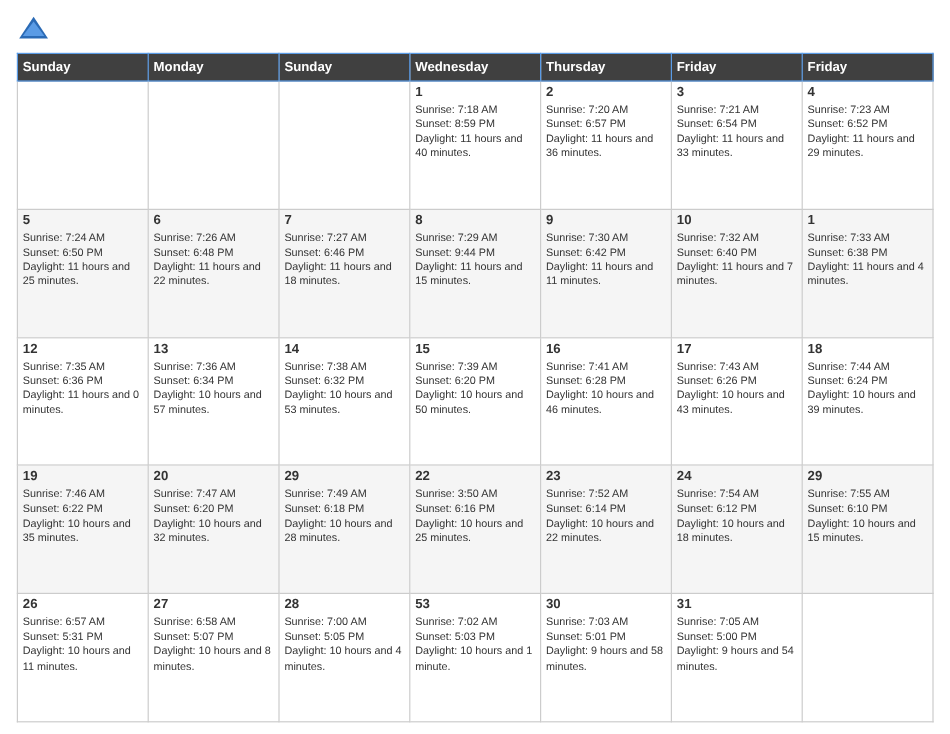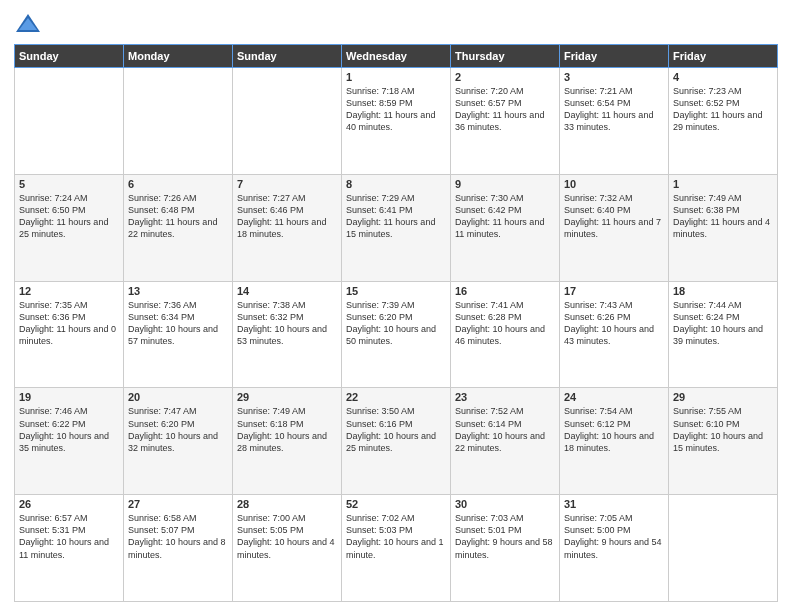--- a/index.html
+++ b/index.html
@@ -180,38 +180,38 @@
           </td>
           <td>
             <span class="day-num">7</span>
             <div class="day-info">Sunrise: 7:27 AM
 Sunset: 6:46 PM
 Daylight: 11 hours and 18 minutes.</div>
           </td>
           <td>
             <span class="day-num">8</span>
             <div class="day-info">Sunrise: 7:29 AM
-Sunset: 6:41 PM
+Sunset: 9:44 PM
 Daylight: 11 hours and 15 minutes.</div>
           </td>
           <td>
             <span class="day-num">9</span>
             <div class="day-info">Sunrise: 7:30 AM
 Sunset: 6:42 PM
 Daylight: 11 hours and 11 minutes.</div>
           </td>
           <td>
             <span class="day-num">10</span>
             <div class="day-info">Sunrise: 7:32 AM
 Sunset: 6:40 PM
 Daylight: 11 hours and 7 minutes.</div>
           </td>
           <td>
             <span class="day-num">1</span>
-            <div class="day-info">Sunrise: 7:49 AM
+            <div class="day-info">Sunrise: 7:33 AM
 Sunset: 6:38 PM
 Daylight: 11 hours and 4 minutes.</div>
           </td>
         </tr>
         <tr>
           <td>
             <span class="day-num">12</span>
             <div class="day-info">Sunrise: 7:35 AM
 Sunset: 6:36 PM
 Daylight: 11 hours and 0 minutes.</div>
@@ -310,21 +310,21 @@
 Sunset: 5:07 PM
 Daylight: 10 hours and 8 minutes.</div>
           </td>
           <td>
             <span class="day-num">28</span>
             <div class="day-info">Sunrise: 7:00 AM
 Sunset: 5:05 PM
 Daylight: 10 hours and 4 minutes.</div>
           </td>
           <td>
-            <span class="day-num">52</span>
+            <span class="day-num">53</span>
             <div class="day-info">Sunrise: 7:02 AM
 Sunset: 5:03 PM
 Daylight: 10 hours and 1 minute.</div>
           </td>
           <td>
             <span class="day-num">30</span>
             <div class="day-info">Sunrise: 7:03 AM
 Sunset: 5:01 PM
 Daylight: 9 hours and 58 minutes.</div>
           </td>

